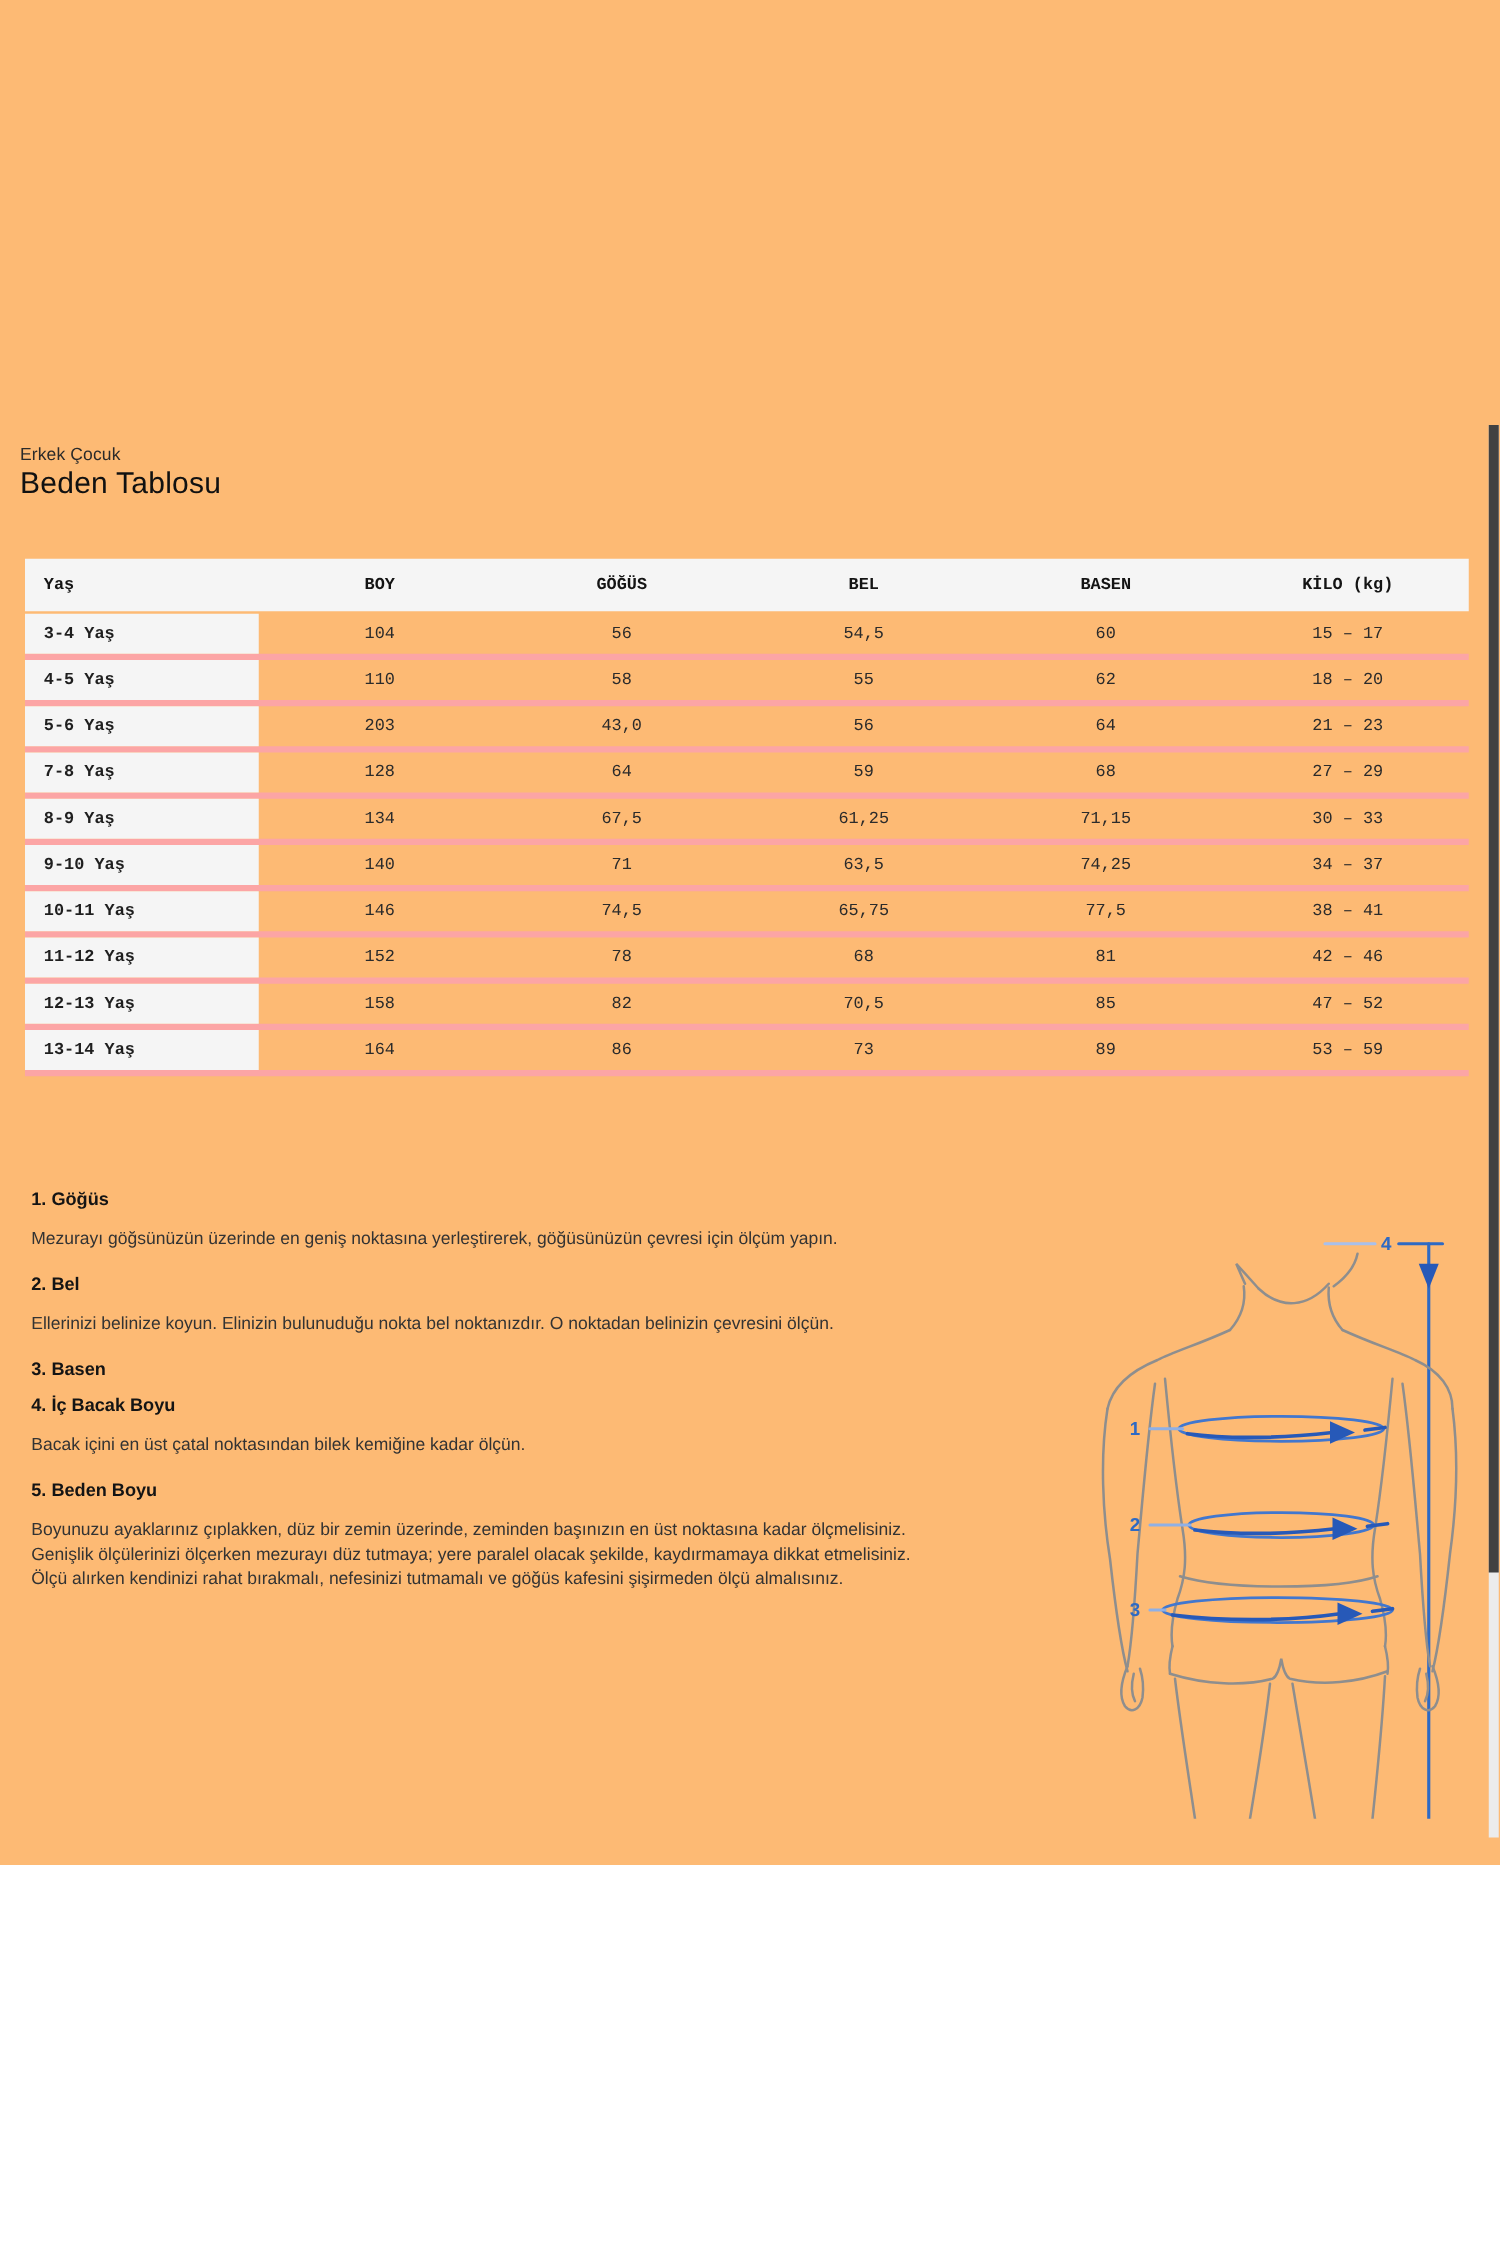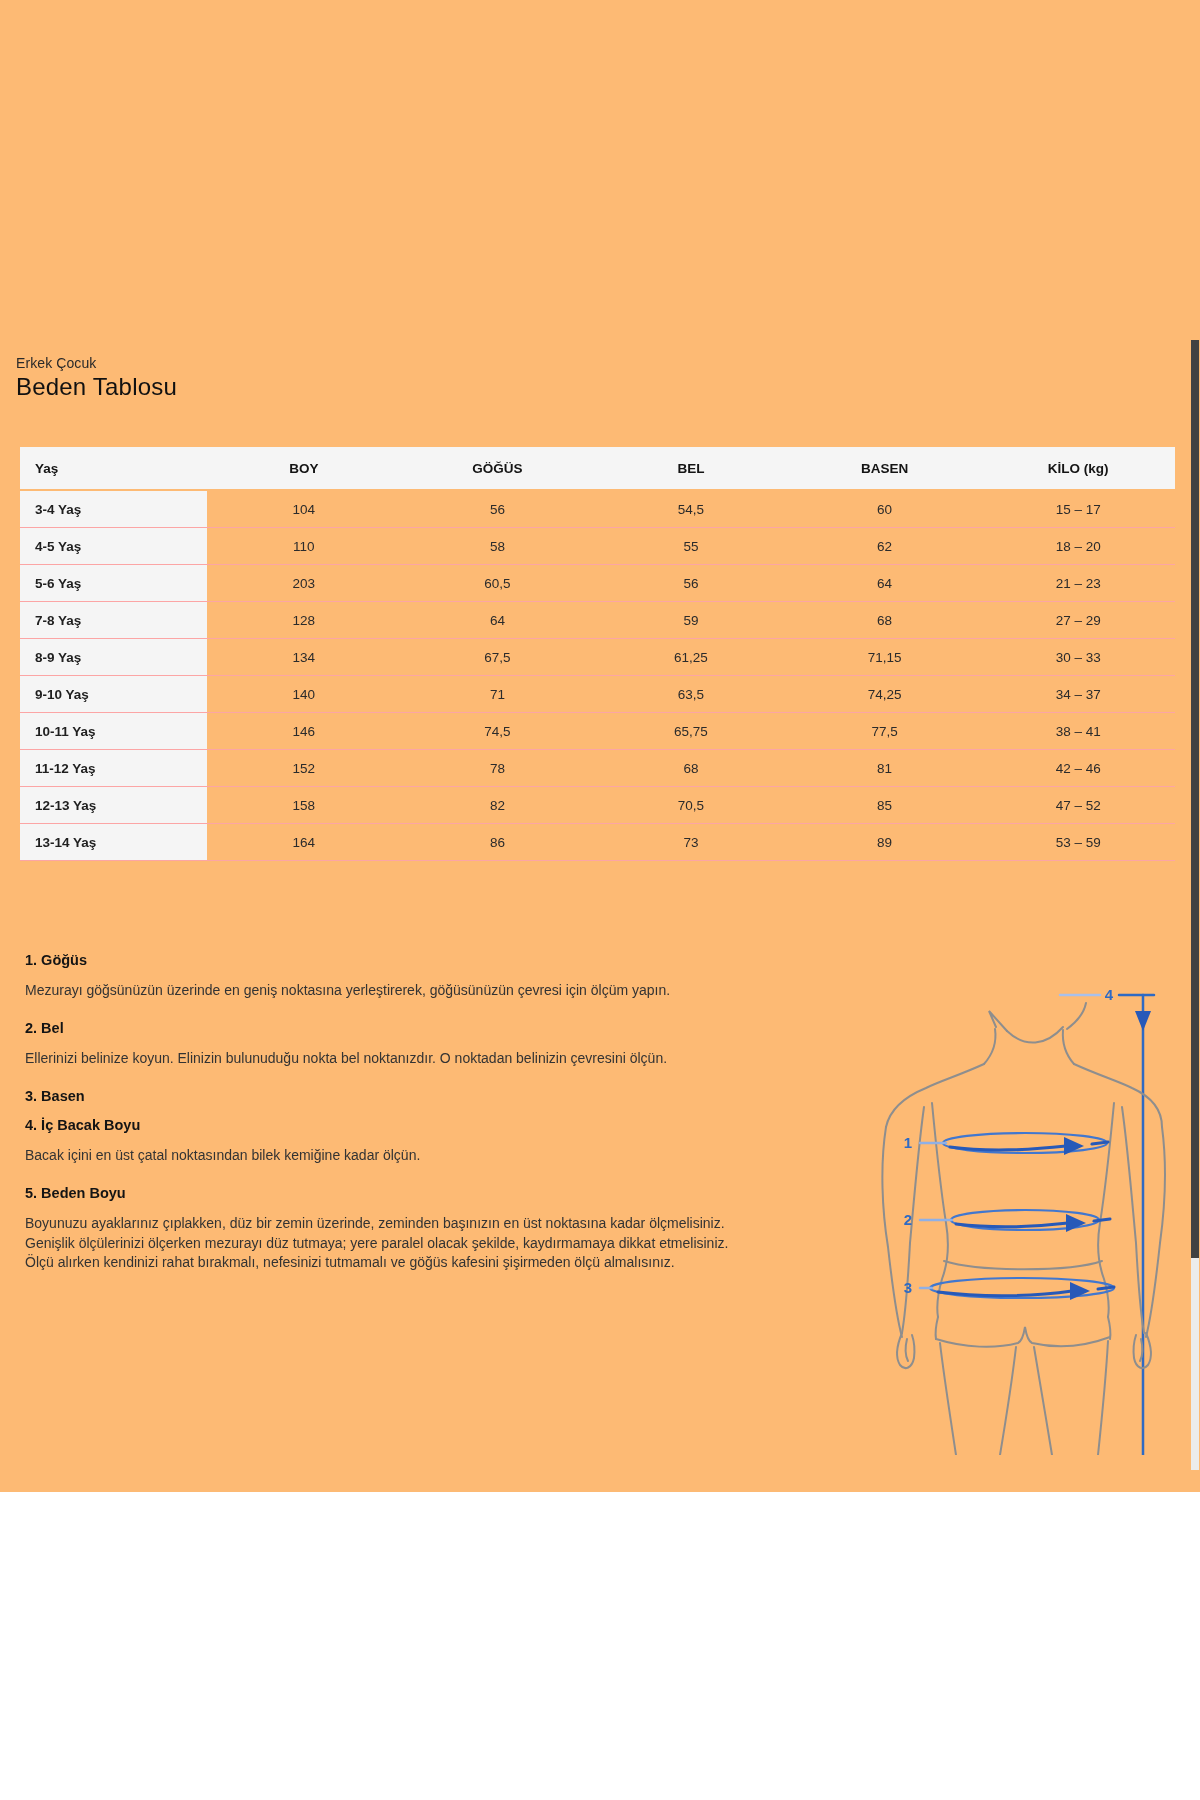--- a/index.html
+++ b/index.html
@@ -9,23 +9,23 @@
     background:#fdba74; font-family:"Liberation Sans", sans-serif; color:#1a1a1a;
     overflow:hidden;
   }
   
   .title-block { position:absolute; left:16px; top:355px; }
   .eyebrow { font-size:14px; color:#2a2a2a; letter-spacing:.1px; }
   .page-title { font-size:24px; color:#111; margin-top:2px; letter-spacing:.2px; }
 
   
   .size-table { position:absolute; left:20px; top:447px; width:1155px; }
-  .trow { display:grid; grid-template-columns:187px repeat(5, 1fr); align-items:center; }
+  .trow { display:grid; grid-template-columns:187px repeat(5, 1fr); align-items:center;font-family:Liberation Mono, monospace; }
   .trow.head { height:42px; background:#f5f5f5; margin-bottom:2px; }
-  .trow.body { height:37px; border-bottom:1px solid #fca5a5; }
+  .trow.body { height:37px; border-bottom:5px solid #fca5a5; }
   .tcell { text-align:center; font-size:13.5px; color:#2b2b2b; }
   .tcell.first { text-align:left; padding-left:15px; font-weight:bold; background:#f5f5f5;
                  height:100%; display:flex; align-items:center; color:#1f1f1f; }
   .trow.head .tcell { font-weight:bold; color:#141414; }
   .trow.head .tcell.first { background:transparent; }
 
   
   .guide { position:absolute; left:25px; top:952px; width:720px; }
   .guide h2 { font-size:19px; font-weight:bold; color:#141414; margin:0 0 22px 0; }
   .guide h3 { font-size:14.5px; font-weight:bold; color:#141414; margin:0 0 13px 0; }
@@ -72,21 +72,21 @@
       <div class="tcell first">4-5 Yaş</div>
       <div class="tcell">110</div>
       <div class="tcell">58</div>
       <div class="tcell">55</div>
       <div class="tcell">62</div>
       <div class="tcell">18 – 20</div>
     </div>
     <div class="trow body">
       <div class="tcell first">5-6 Yaş</div>
       <div class="tcell">203</div>
-      <div class="tcell">60,5</div>
+      <div class="tcell">43,0</div>
       <div class="tcell">56</div>
       <div class="tcell">64</div>
       <div class="tcell">21 – 23</div>
     </div>
     <div class="trow body">
       <div class="tcell first">7-8 Yaş</div>
       <div class="tcell">128</div>
       <div class="tcell">64</div>
       <div class="tcell">59</div>
       <div class="tcell">68</div>

